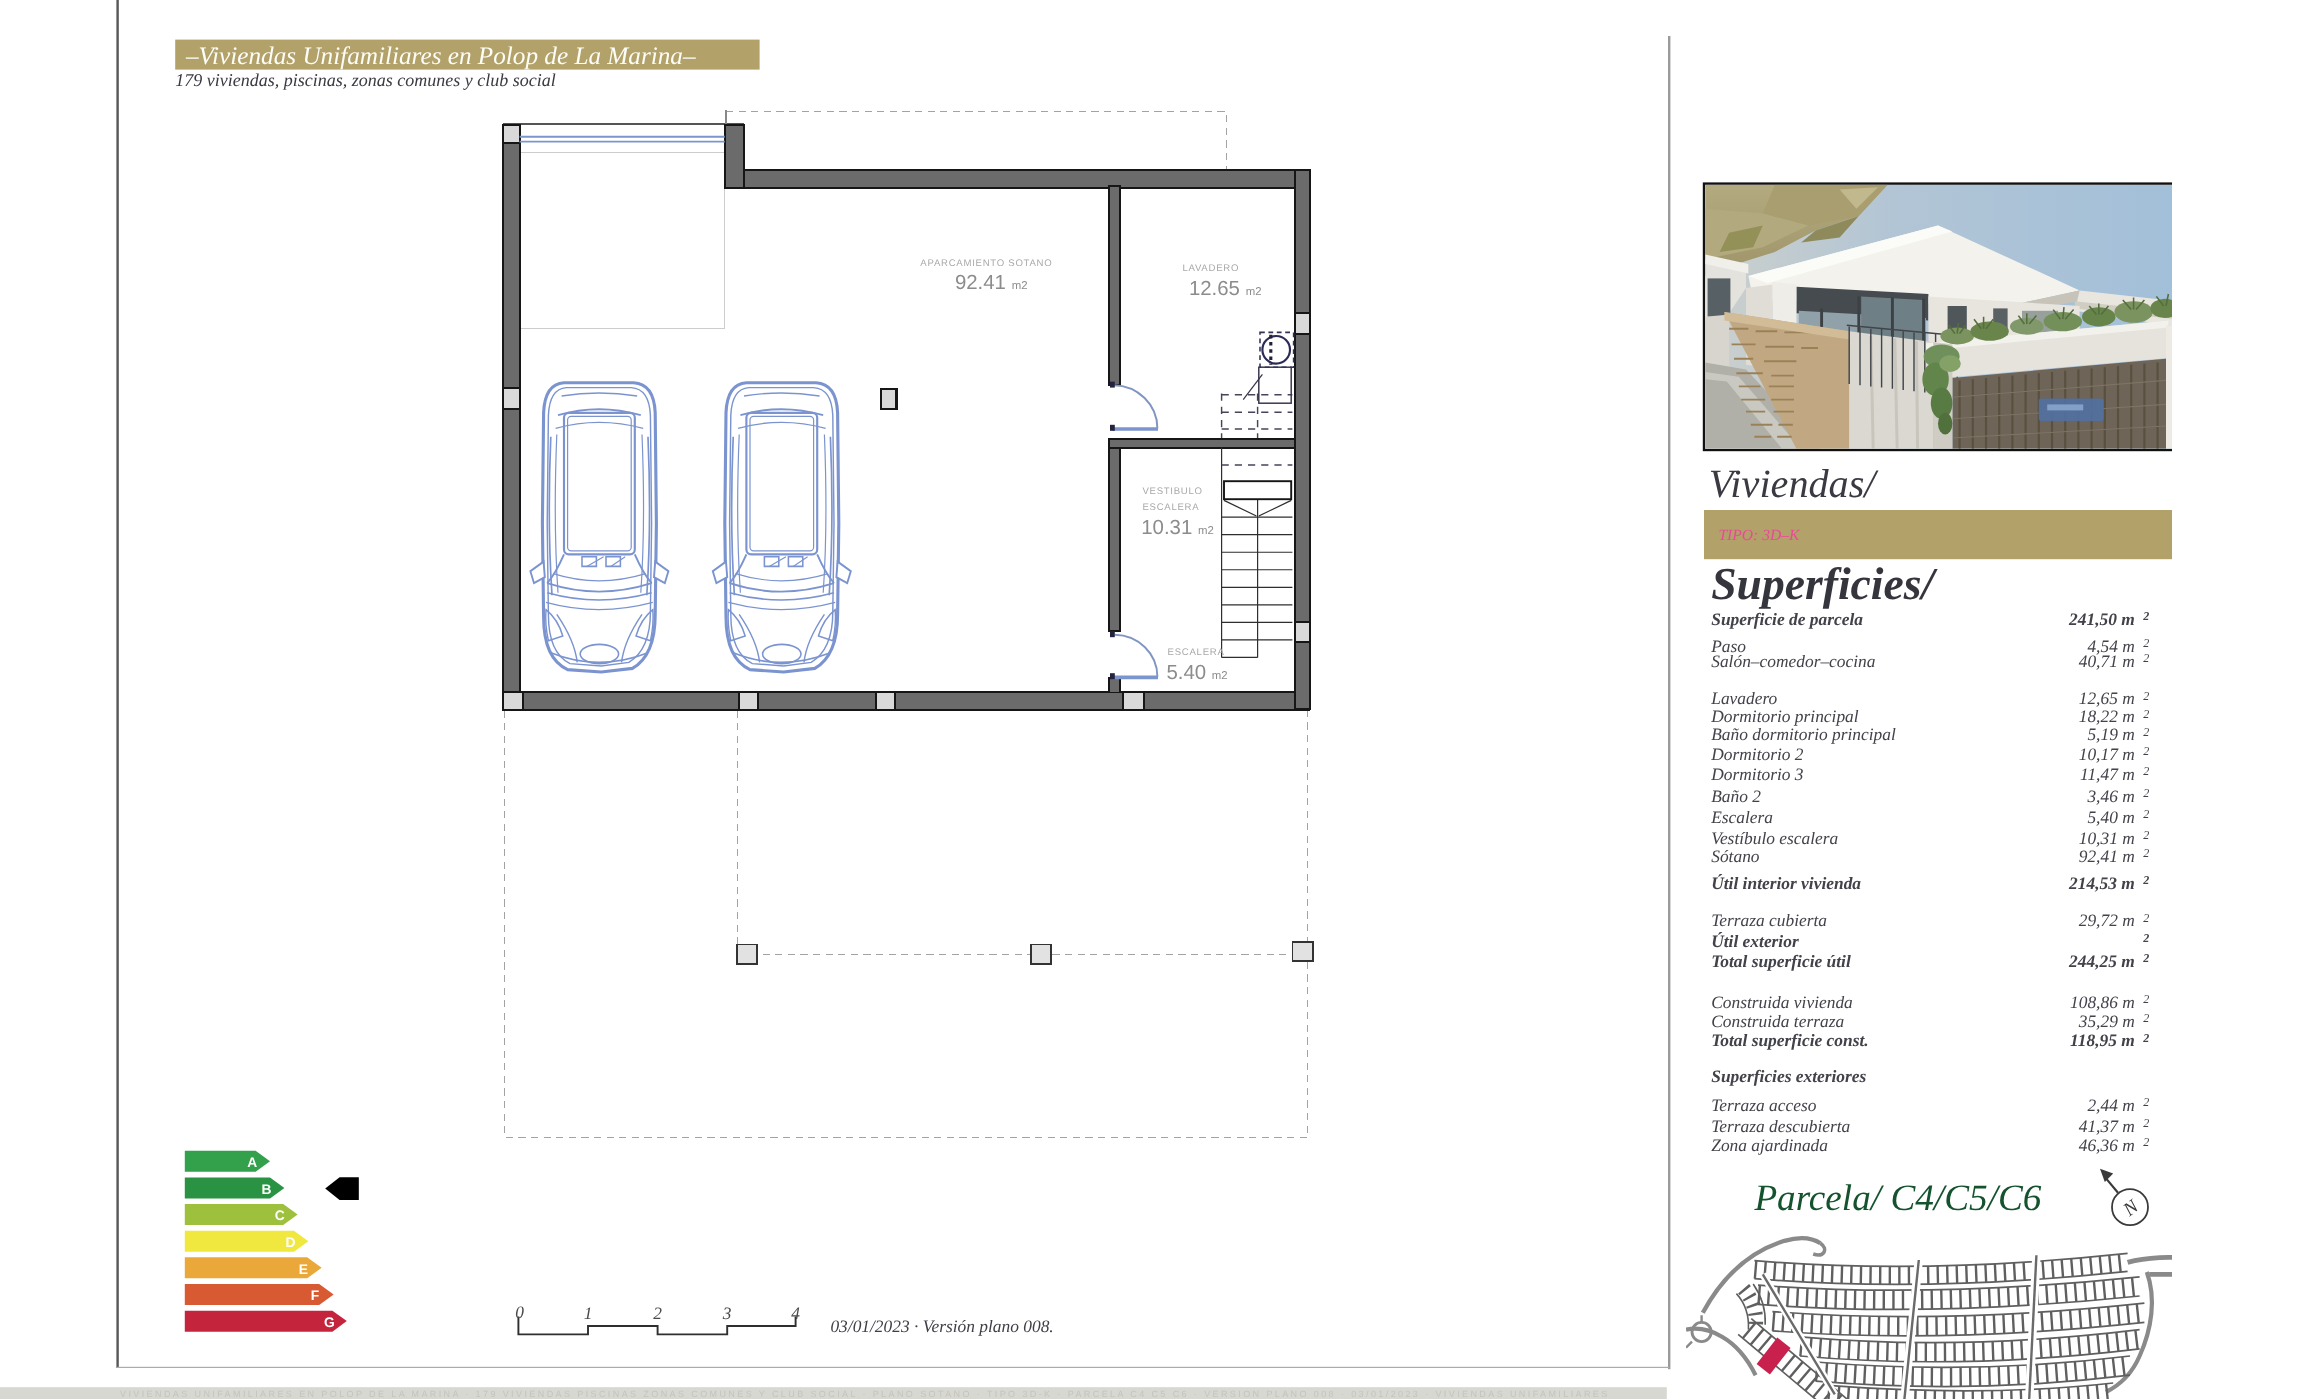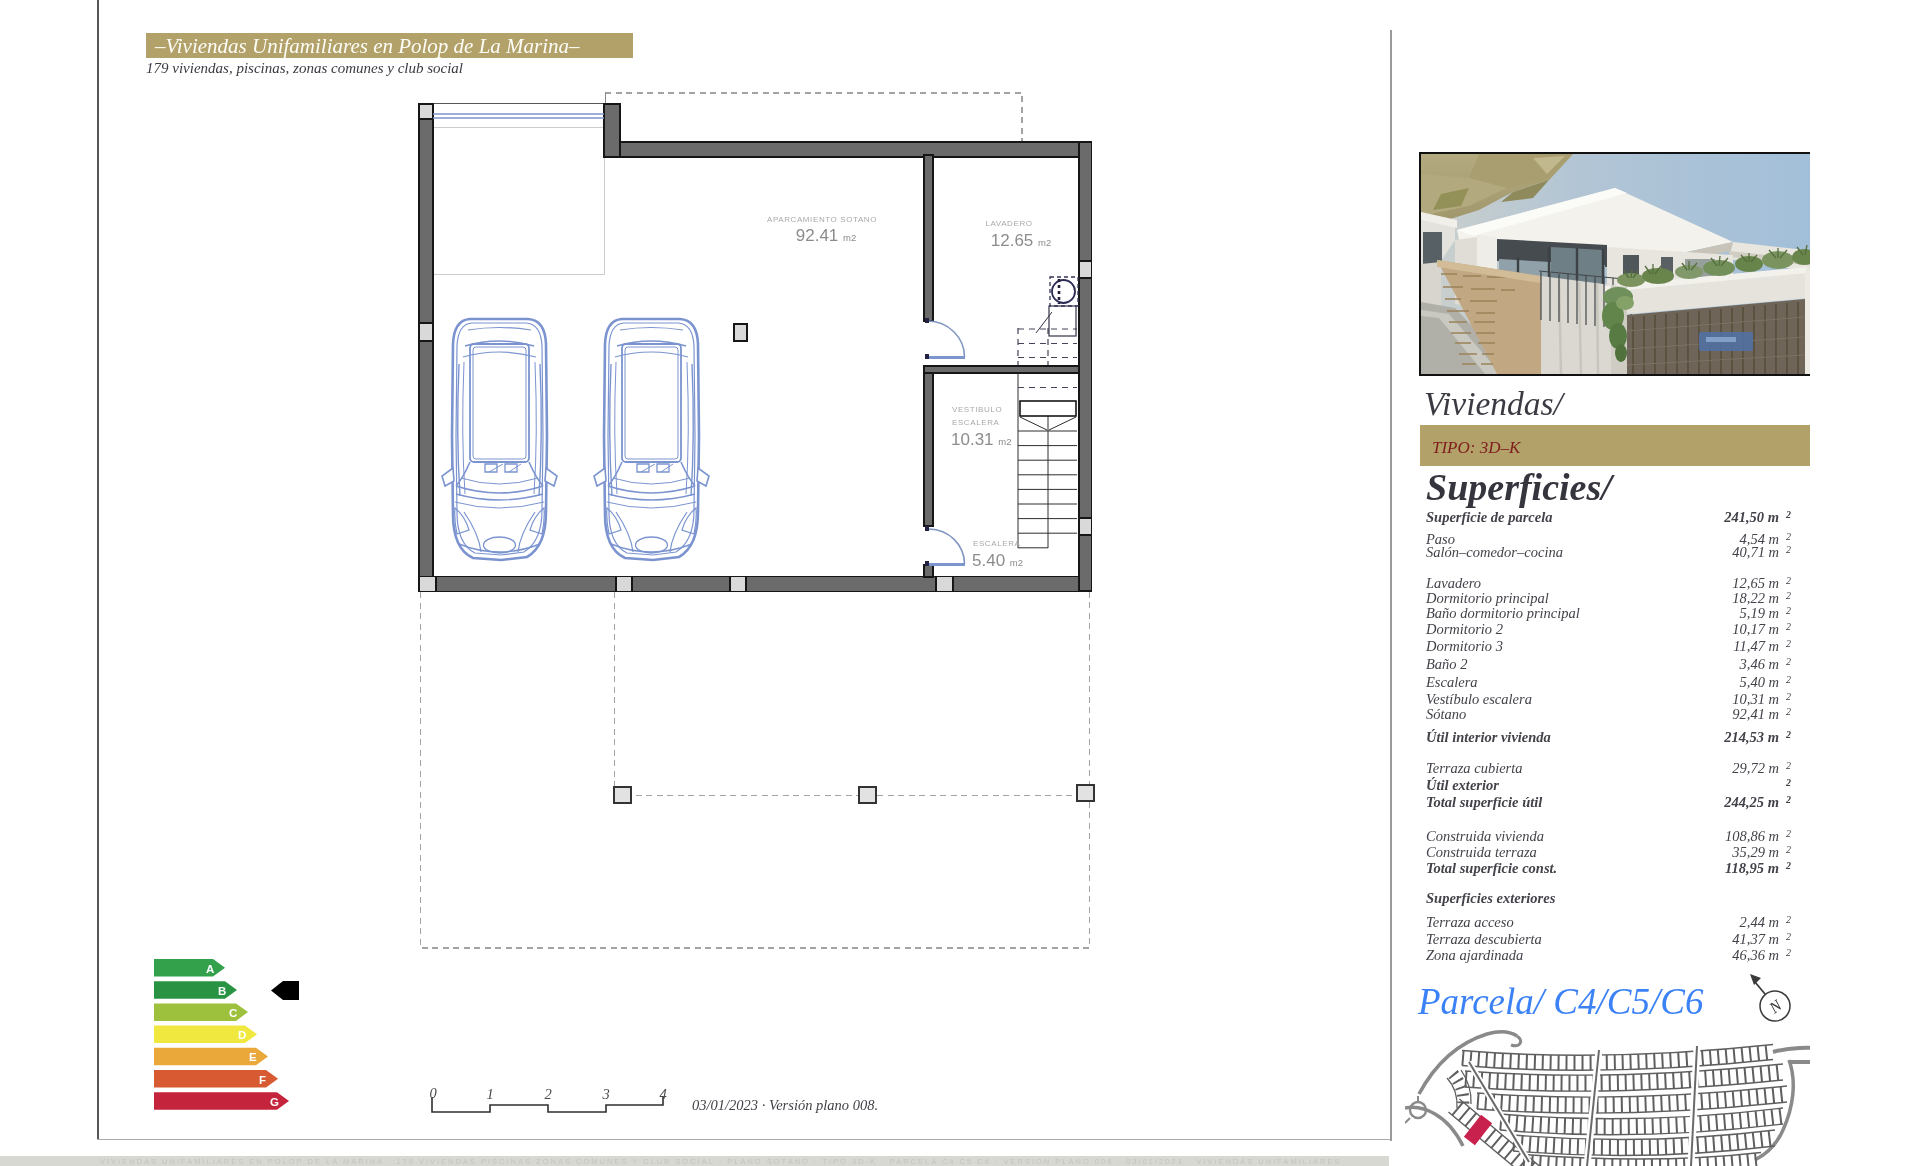--- a/index.html
+++ b/index.html
@@ -30,21 +30,21 @@
 <div class="abs" style="left:146px;top:33px;width:487px;height:25px;background:#b2a169;"></div>
 
 <div class="abs ser" style="left:155px;top:34px;font-size:21px;color:#fdfdf8;">–Viviendas Unifamiliares en Polop de La Marina–</div>
 
 <div class="abs ser" style="left:146px;top:60px;font-size:15px;color:#3a3a42;">179 viviendas, piscinas, zonas comunes y club social</div>
 
 <div class="abs ser" style="left:1424px;top:385px;font-size:33.5px;color:#3a3a42;">Viviendas/</div>
 
 <div class="abs" style="left:1420px;top:425px;width:396px;height:41px;background:#b2a169;"></div>
 
-<div class="abs ser" style="left:1432px;top:438px;font-size:17px;color:#7f1d1d;">TIPO: 3D–K</div>
+<div class="abs ser" style="left:1432px;top:438px;font-size:13px;color:#ec4899;">TIPO: 3D–K</div>
 
 <div class="abs ser b" style="left:1426px;top:465px;font-size:38px;color:#35353d;">Superficies/</div>
 
 <div class="row b" style="top:509px;">Superficie de parcela<span class="val">241,50 m</span><span class="unit sup">2</span></div>
 
 <div class="row" style="top:544px;">Salón–comedor–cocina<span class="val">40,71 m</span><span class="unit sup">2</span></div>
 
 <div class="row" style="top:531px;">Paso<span class="val">4,54 m</span><span class="unit sup">2</span></div>
 
 <div class="row" style="top:574.5px;">Lavadero<span class="val">12,65 m</span><span class="unit sup">2</span></div>
@@ -80,21 +80,21 @@
 <div class="row b" style="top:860px;">Total superficie const.<span class="val">118,95 m</span><span class="unit sup">2</span></div>
 
 <div class="row b" style="top:890px;">Superficies exteriores</div>
 
 <div class="row" style="top:914px;">Terraza acceso<span class="val">2,44 m</span><span class="unit sup">2</span></div>
 
 <div class="row" style="top:931px;">Terraza descubierta<span class="val">41,37 m</span><span class="unit sup">2</span></div>
 
 <div class="row" style="top:947px;">Zona ajardinada<span class="val">46,36 m</span><span class="unit sup">2</span></div>
 
-<div class="abs ser" style="left:1418px;top:980px;font-size:37px;color:#3b82f6;">Parcela/ C4/C5/C6</div>
+<div class="abs ser" style="left:1462px;top:980px;font-size:31px;color:#14532d;">Parcela/ C4/C5/C6</div>
 
 <svg class="abs" style="left:0;top:0;" width="1920" height="1166" viewBox="0 0 1920 1166">
 <defs>
 <g id="car" stroke="#7b94d0" fill="none">
 
   <path d="M21,3 L79,3 Q96,4 97,28 L98,120 L97,196 Q97,230 78,241 L52,244 L24,242 Q4,233 4,198 L3,120 L4,28 Q5,4 21,3 Z" stroke-width="2.6"></path>
   <path d="M23,7 L77,7 Q92,8 93,30 L94,120 L93,194 Q93,225 75,236 L52,239 L26,237 Q8,228 8,196 L7,120 L8,30 Q9,8 23,7 Z" stroke-width="1.2"></path>
 
   <path d="M16,30 Q50,20 85,30" stroke-width="1.6"></path>
   <path d="M14,41 Q50,31 87,41" stroke-width="1.2"></path>

